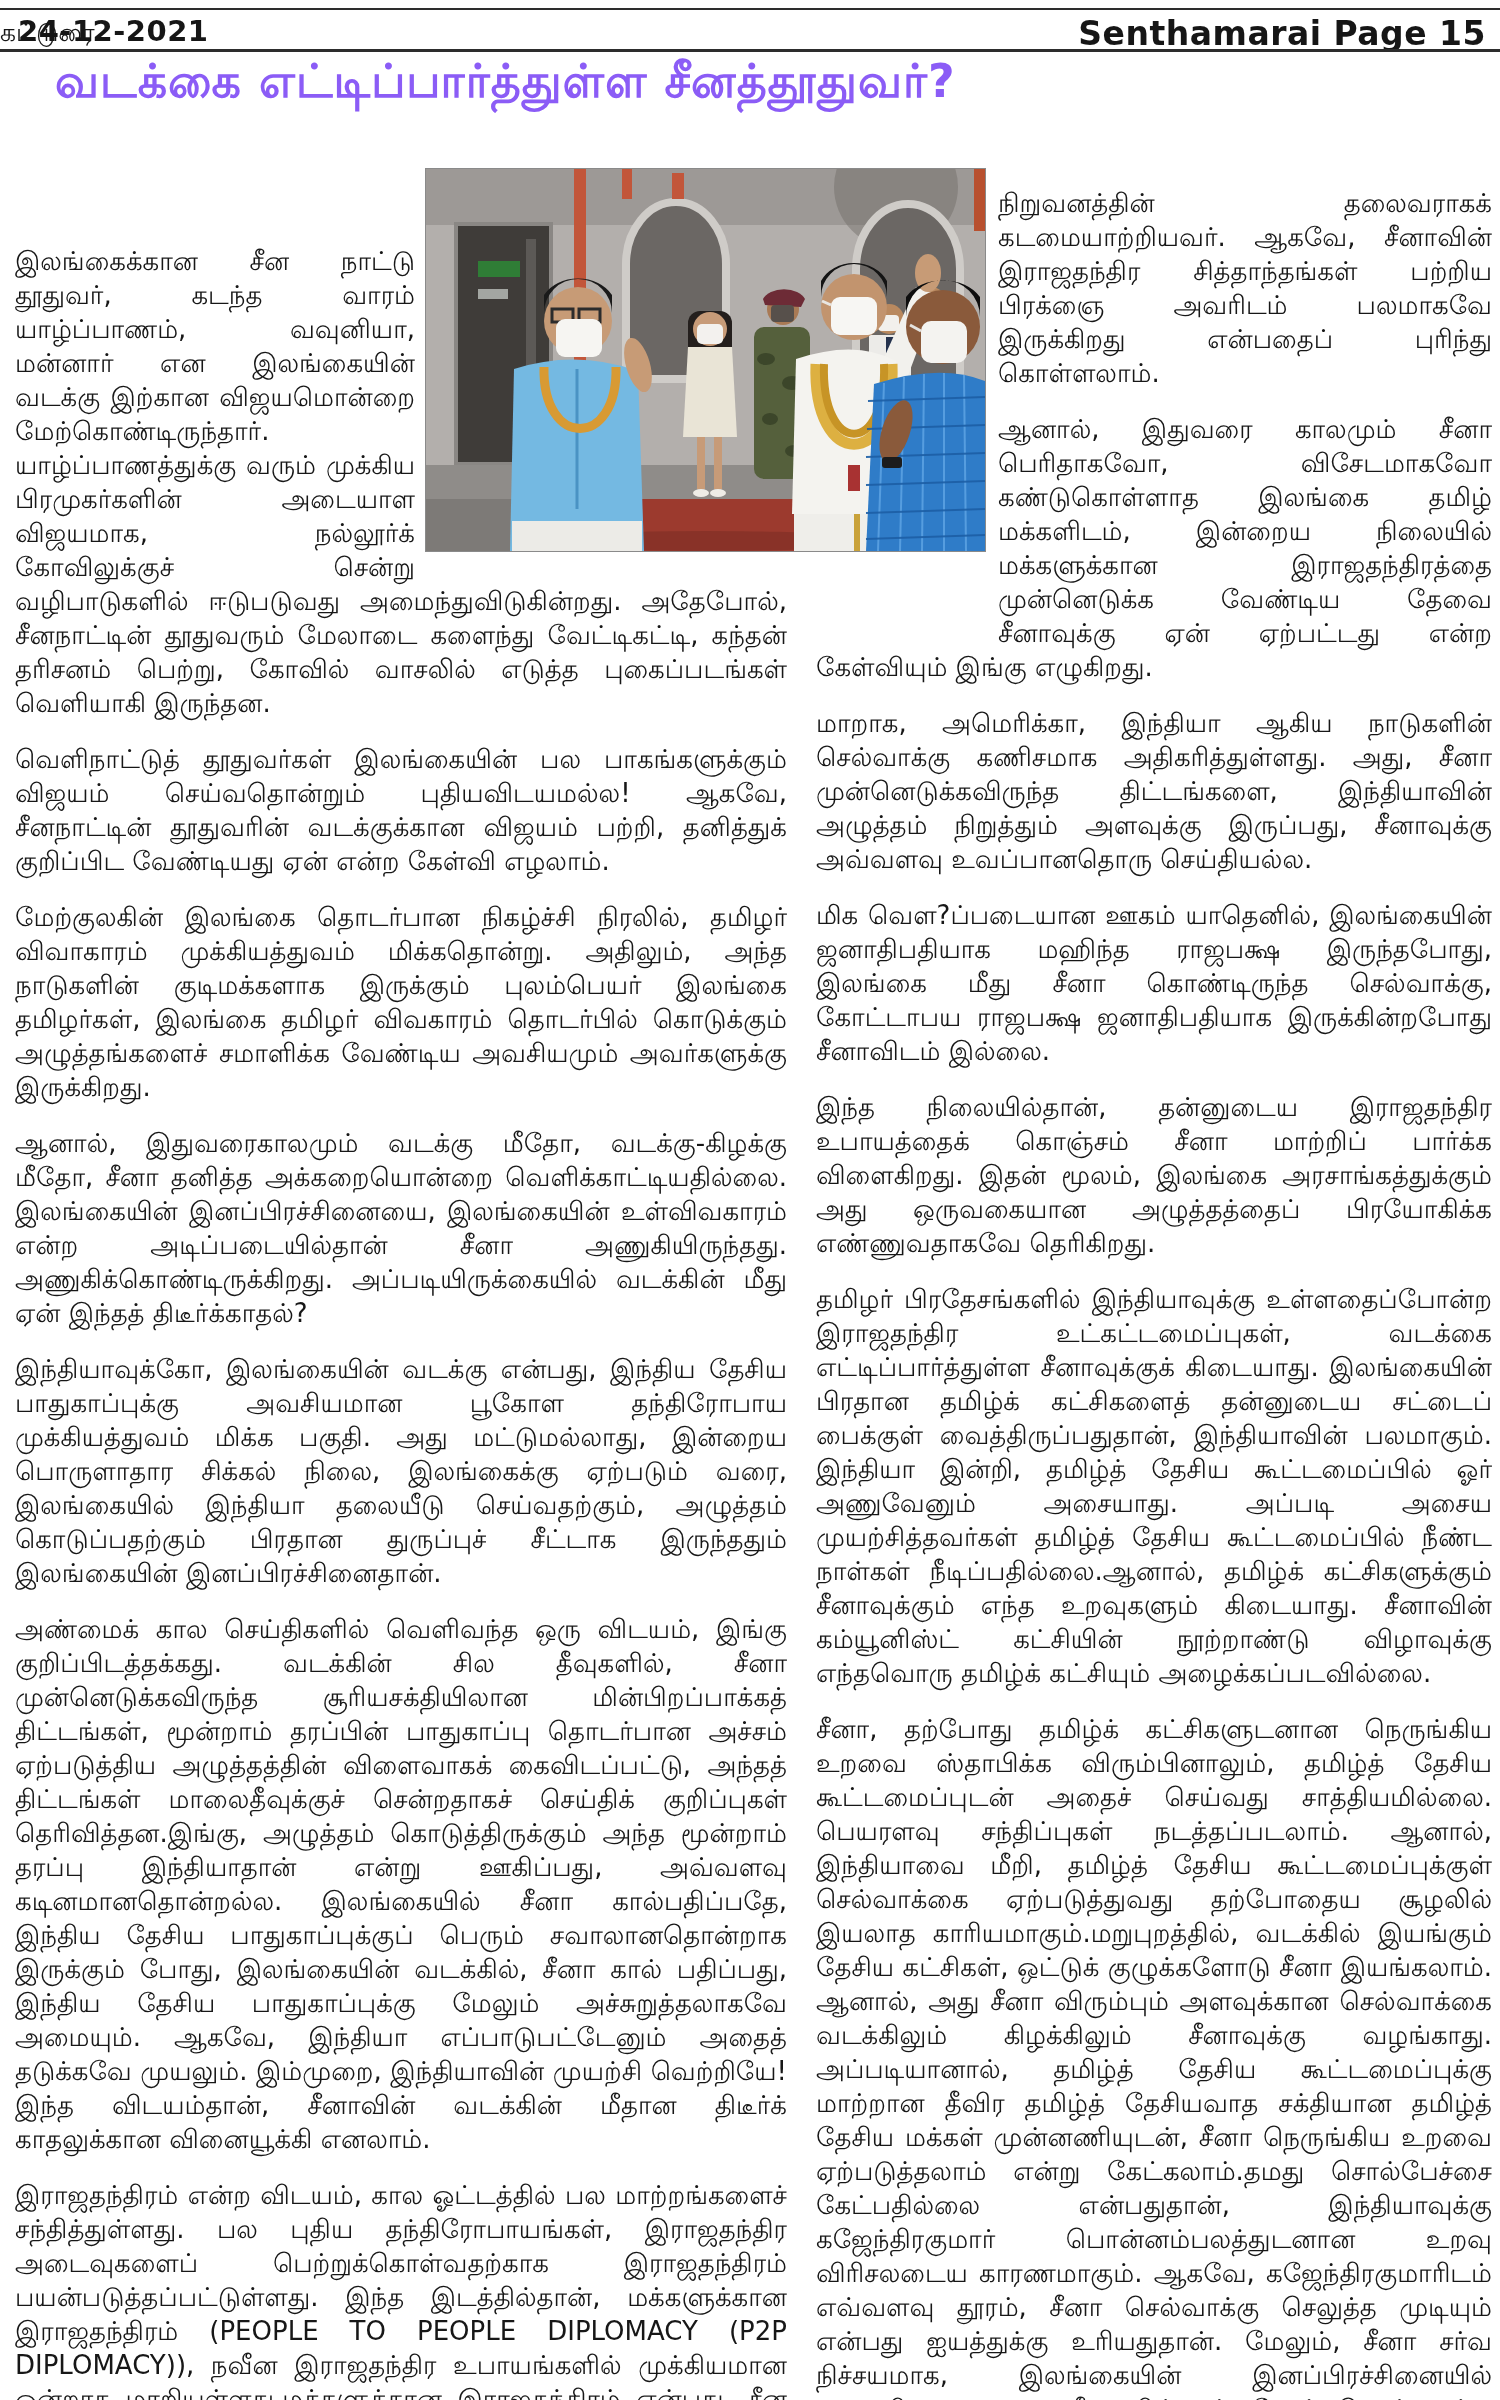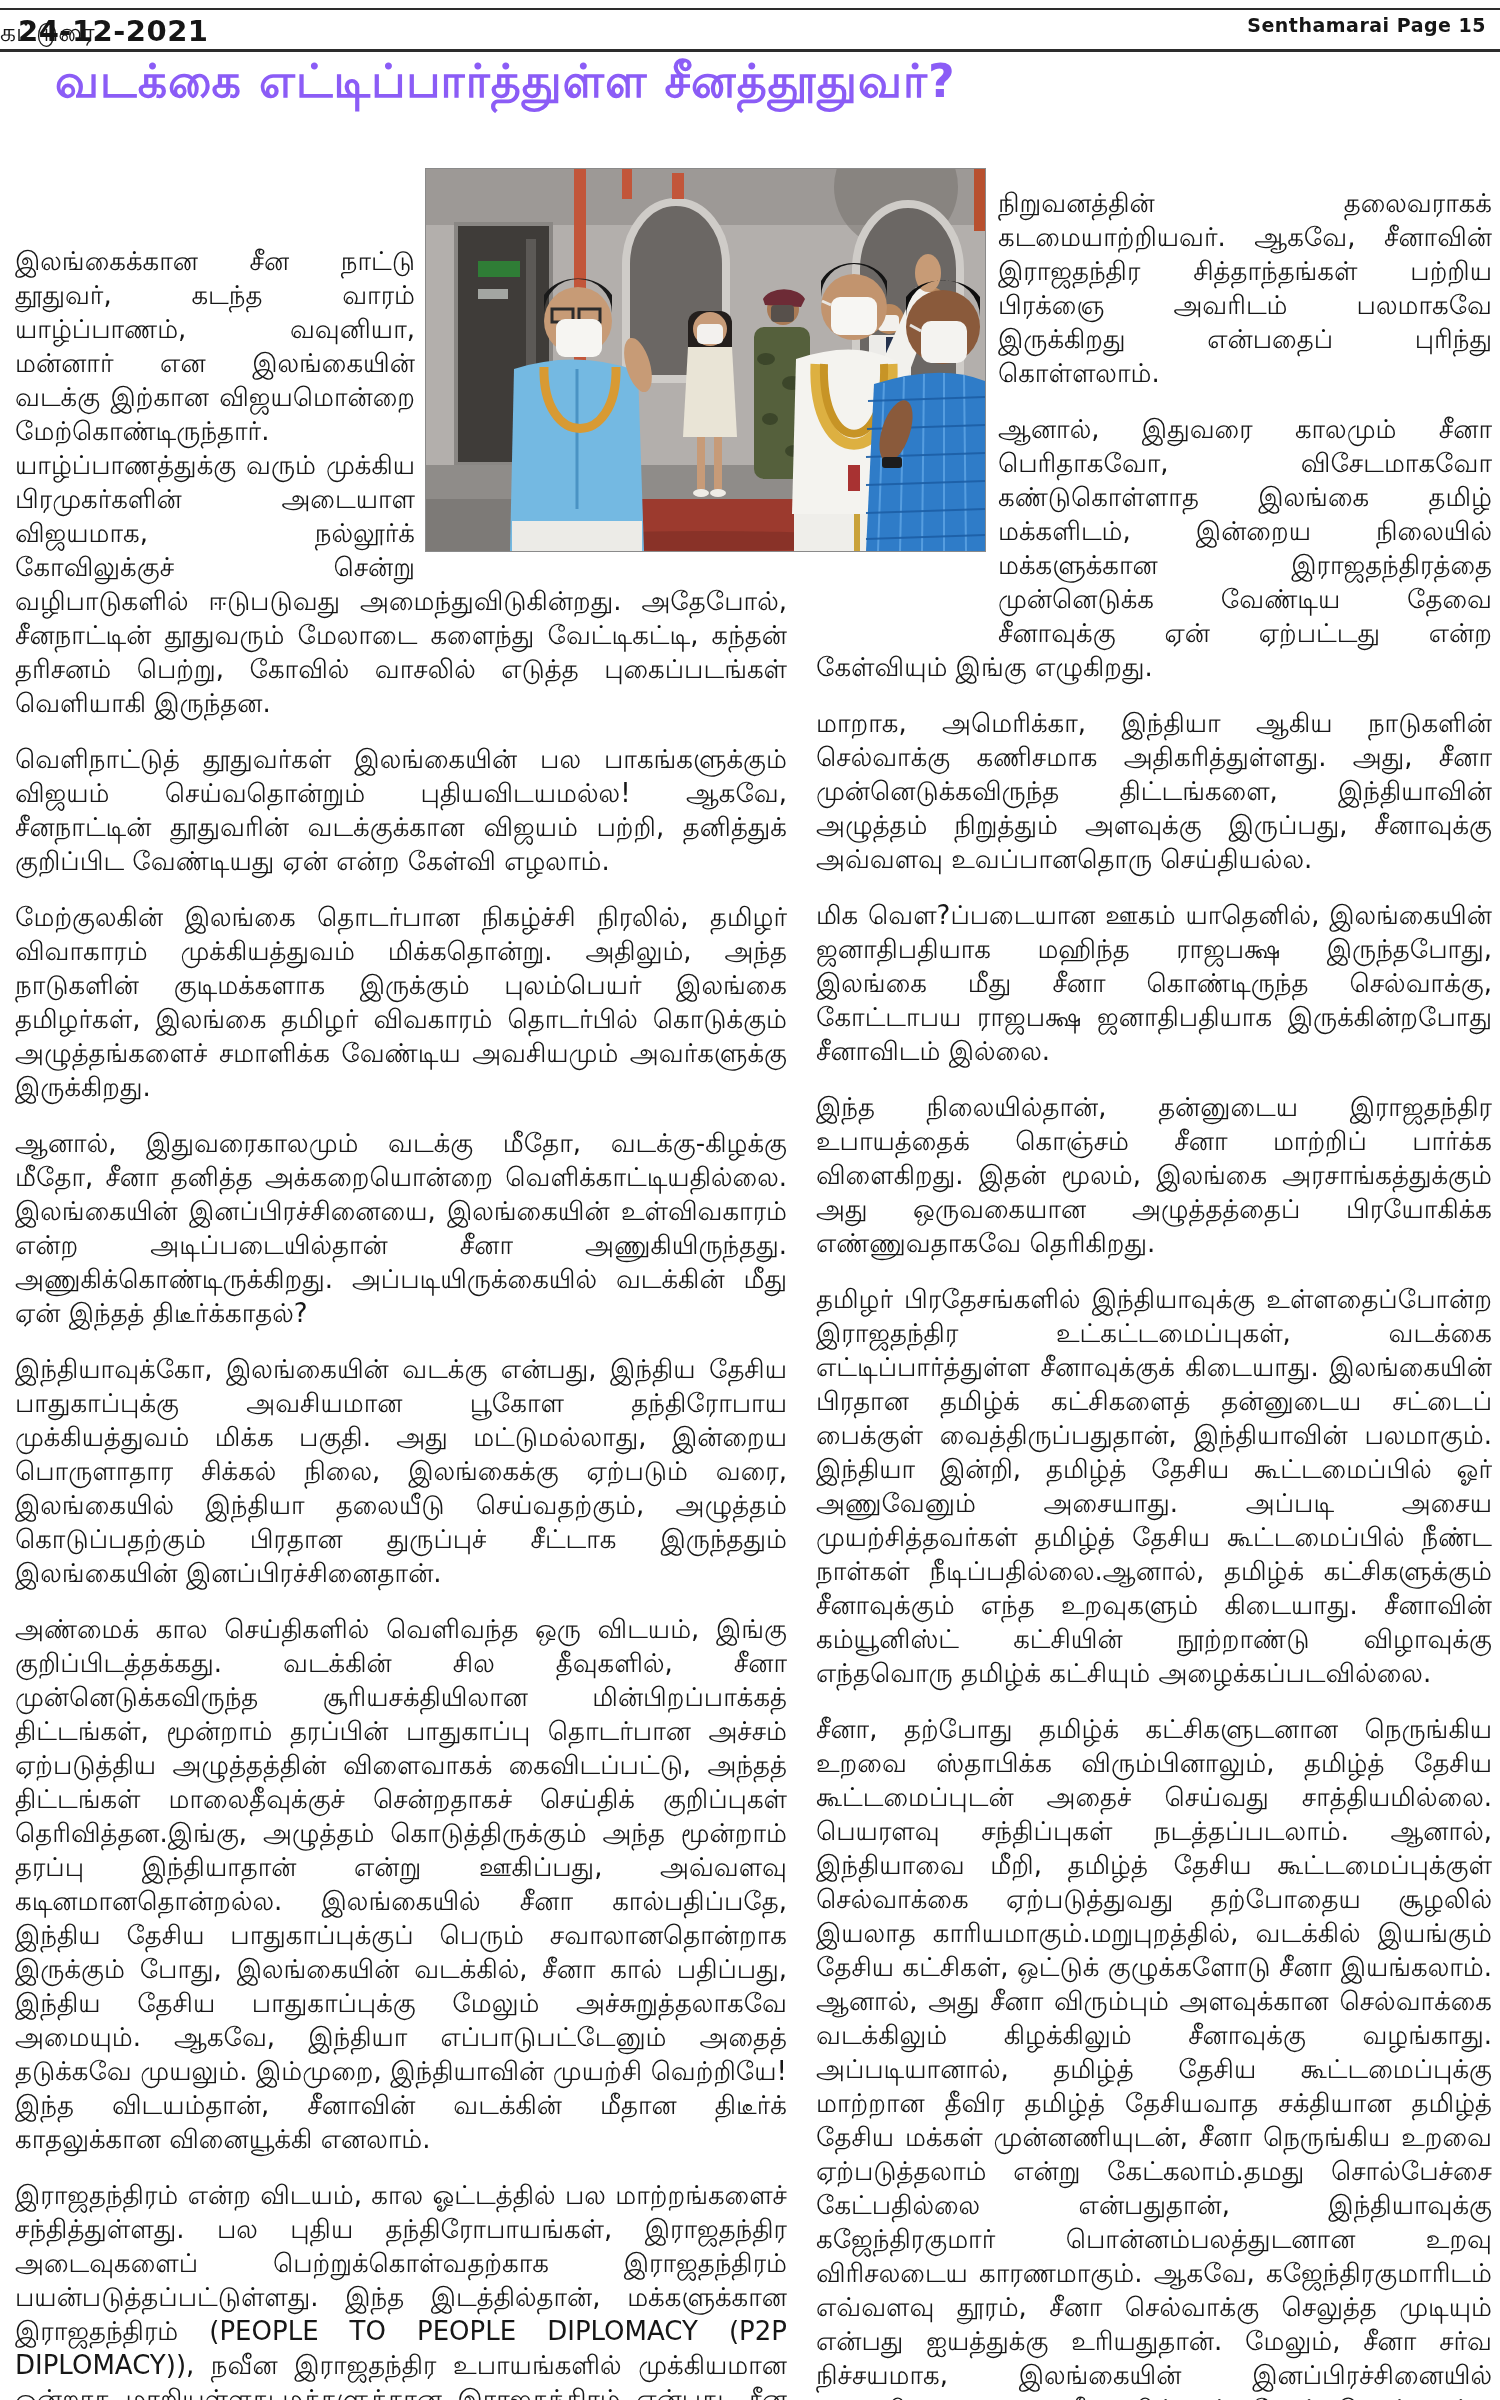--- a/index.html
+++ b/index.html
@@ -8,21 +8,21 @@
     background:#ffffff; overflow:hidden;
     outline:1px solid #c4c4c4;
     font-family:"DejaVu Sans","Liberation Sans",sans-serif;
     color:#161616;
   }
   .top-rule{position:absolute;top:8px;left:0;width:1500px;height:2px;background:#2d2d2d;}
   .header-rule{position:absolute;top:49px;left:0;width:1500px;height:3px;background:#2d2d2d;}
   .hdr{position:absolute;top:12px;left:0;width:1500px;height:36px;}
   .hdr .date{position:absolute;left:18px;top:2px;font-weight:bold;font-size:29px;letter-spacing:0.5px;}
   .hdr .section{position:absolute;left:0;right:0;top:6px;text-align:left;font-size:25px;}
-  .hdr .masthead{position:absolute;right:14px;top:2px;font-weight:bold;font-size:19px;letter-spacing:0.5px;}
+  .hdr .masthead{position:absolute;right:14px;top:2px;font-weight:bold;font-size:33px;letter-spacing:0.5px;}
   h1.headline{
     position:absolute;top:54px;left:55px;margin:0;white-space:nowrap;
     font-size:46px;font-weight:bold;letter-spacing:1px;color:#8b5cf6;
   }
   figure.photo{
     position:absolute;left:425px;top:168px;width:559px;height:382px;margin:0;
     border:1px solid #8a8a8a;background:#b3afac;box-sizing:content-box;
   }
   figure.photo svg{display:block;width:559px;height:382px;}
   .col{

